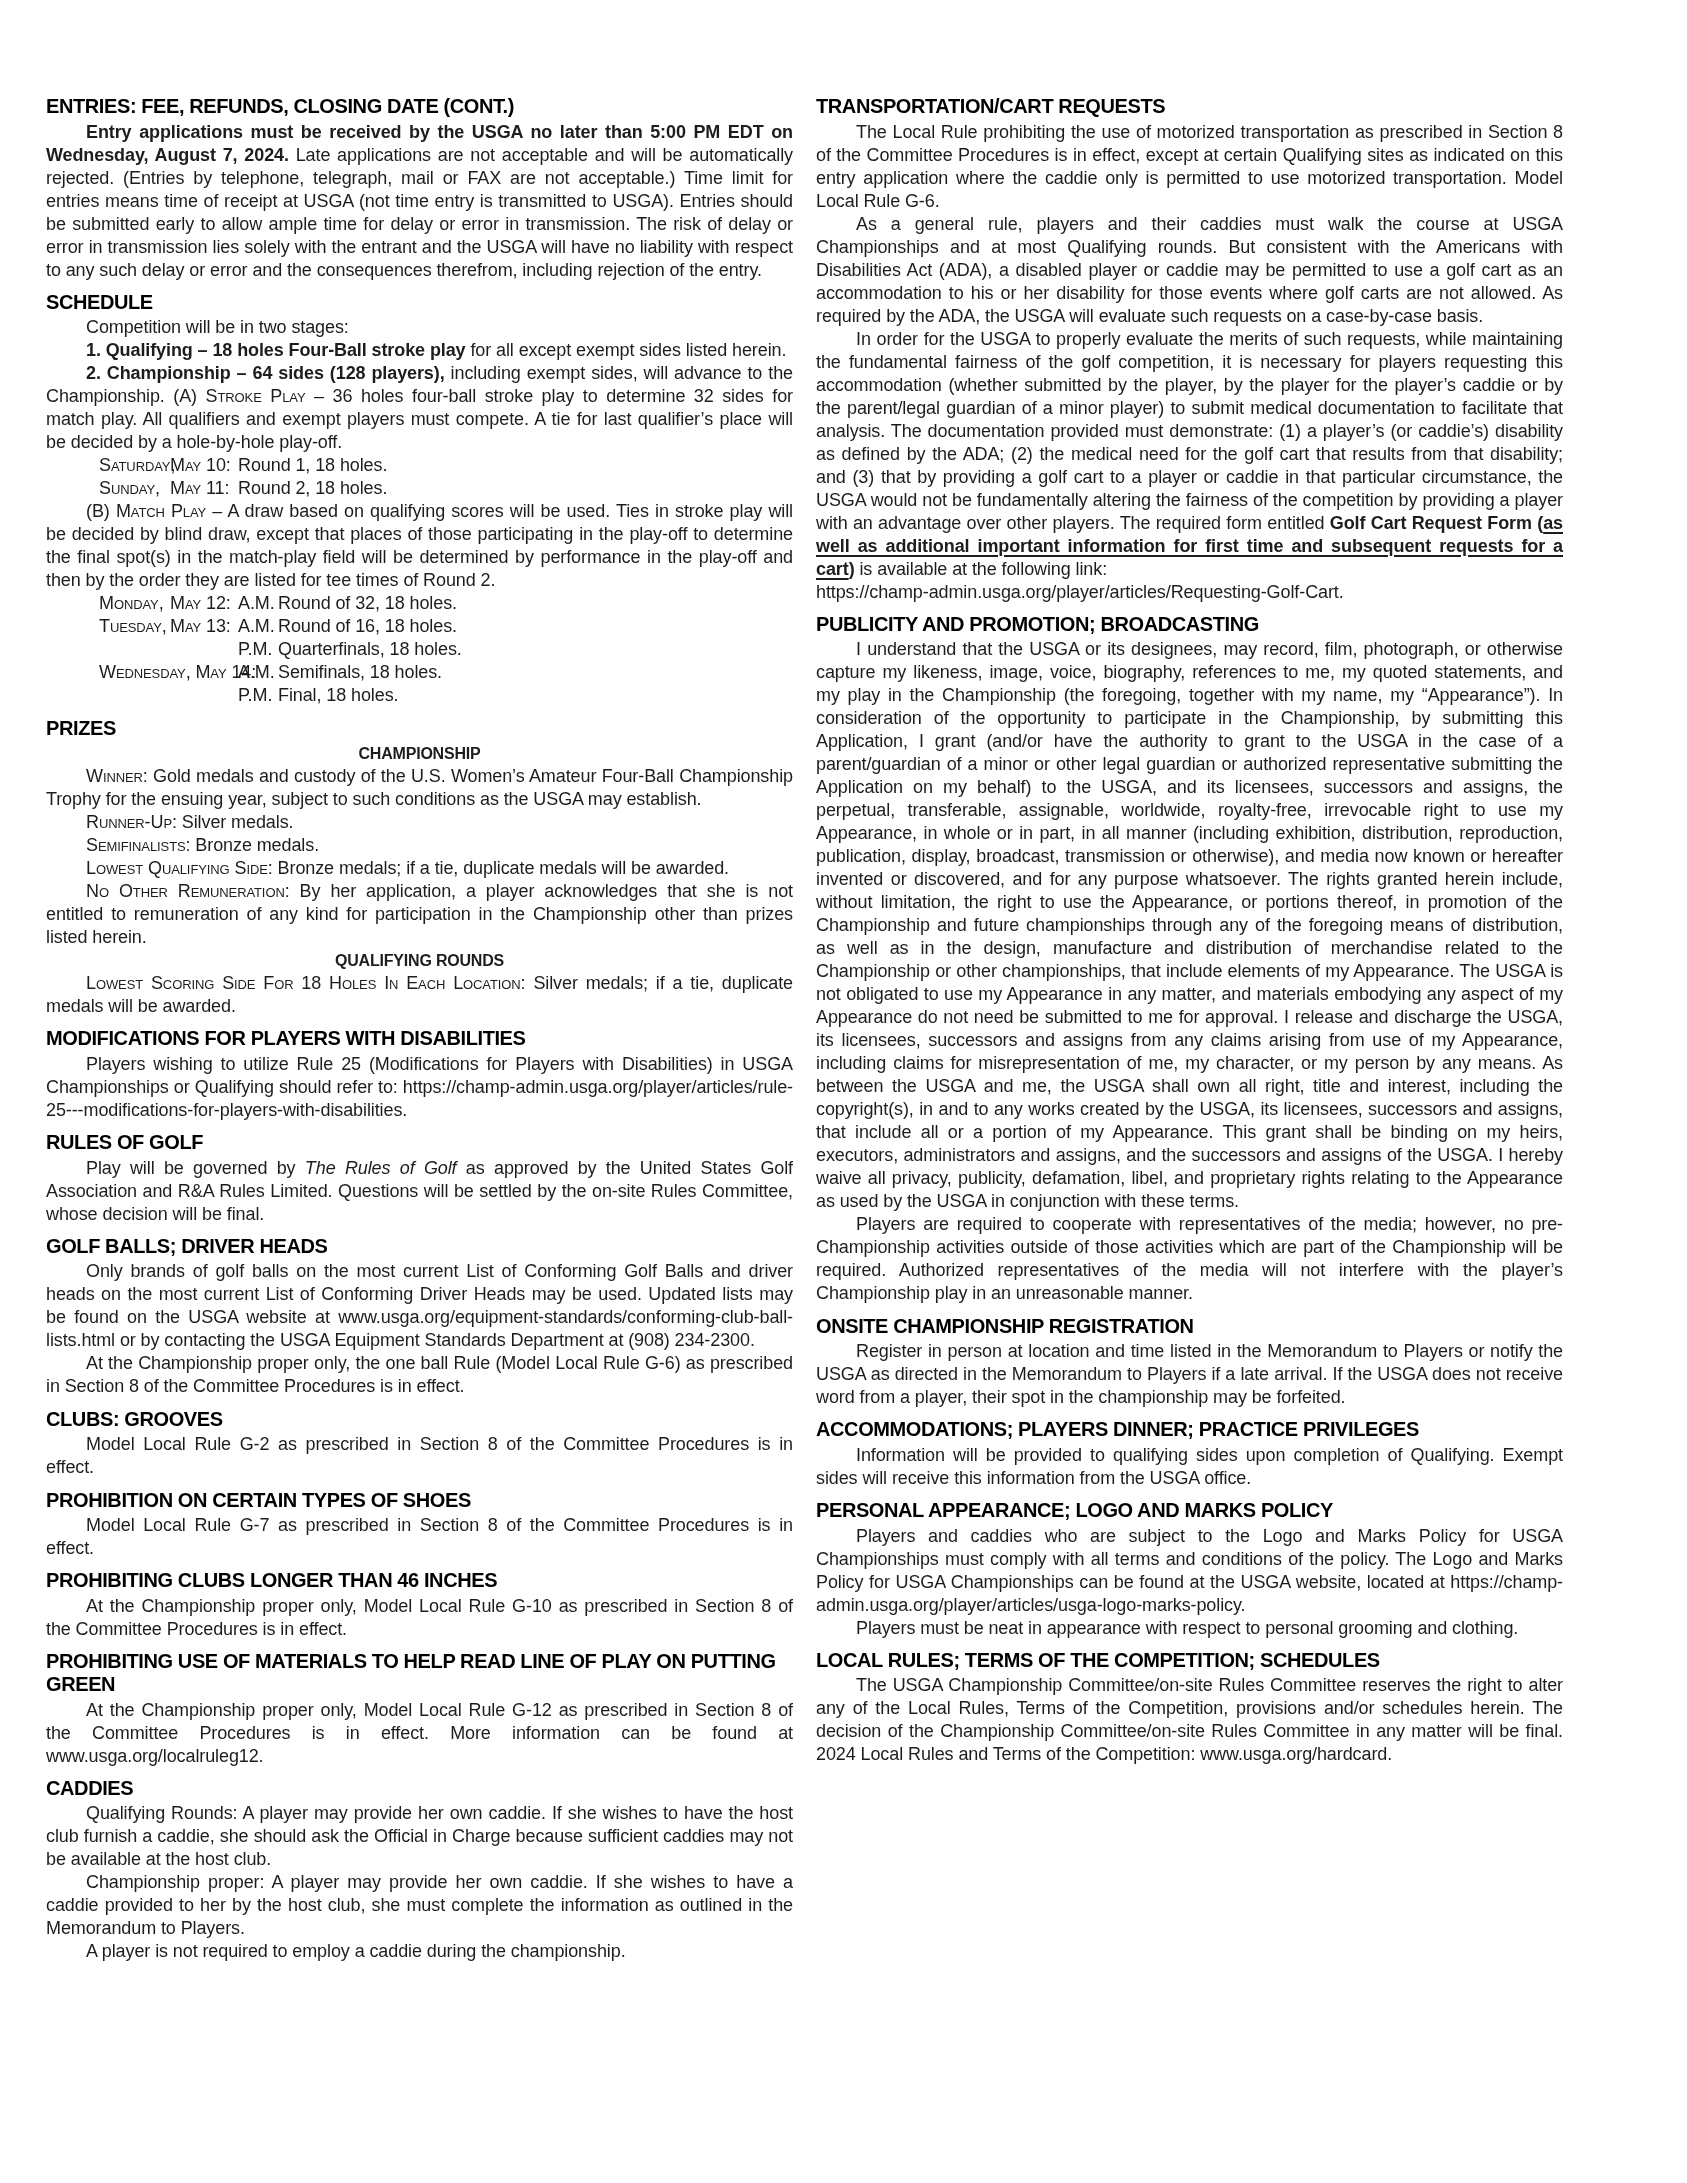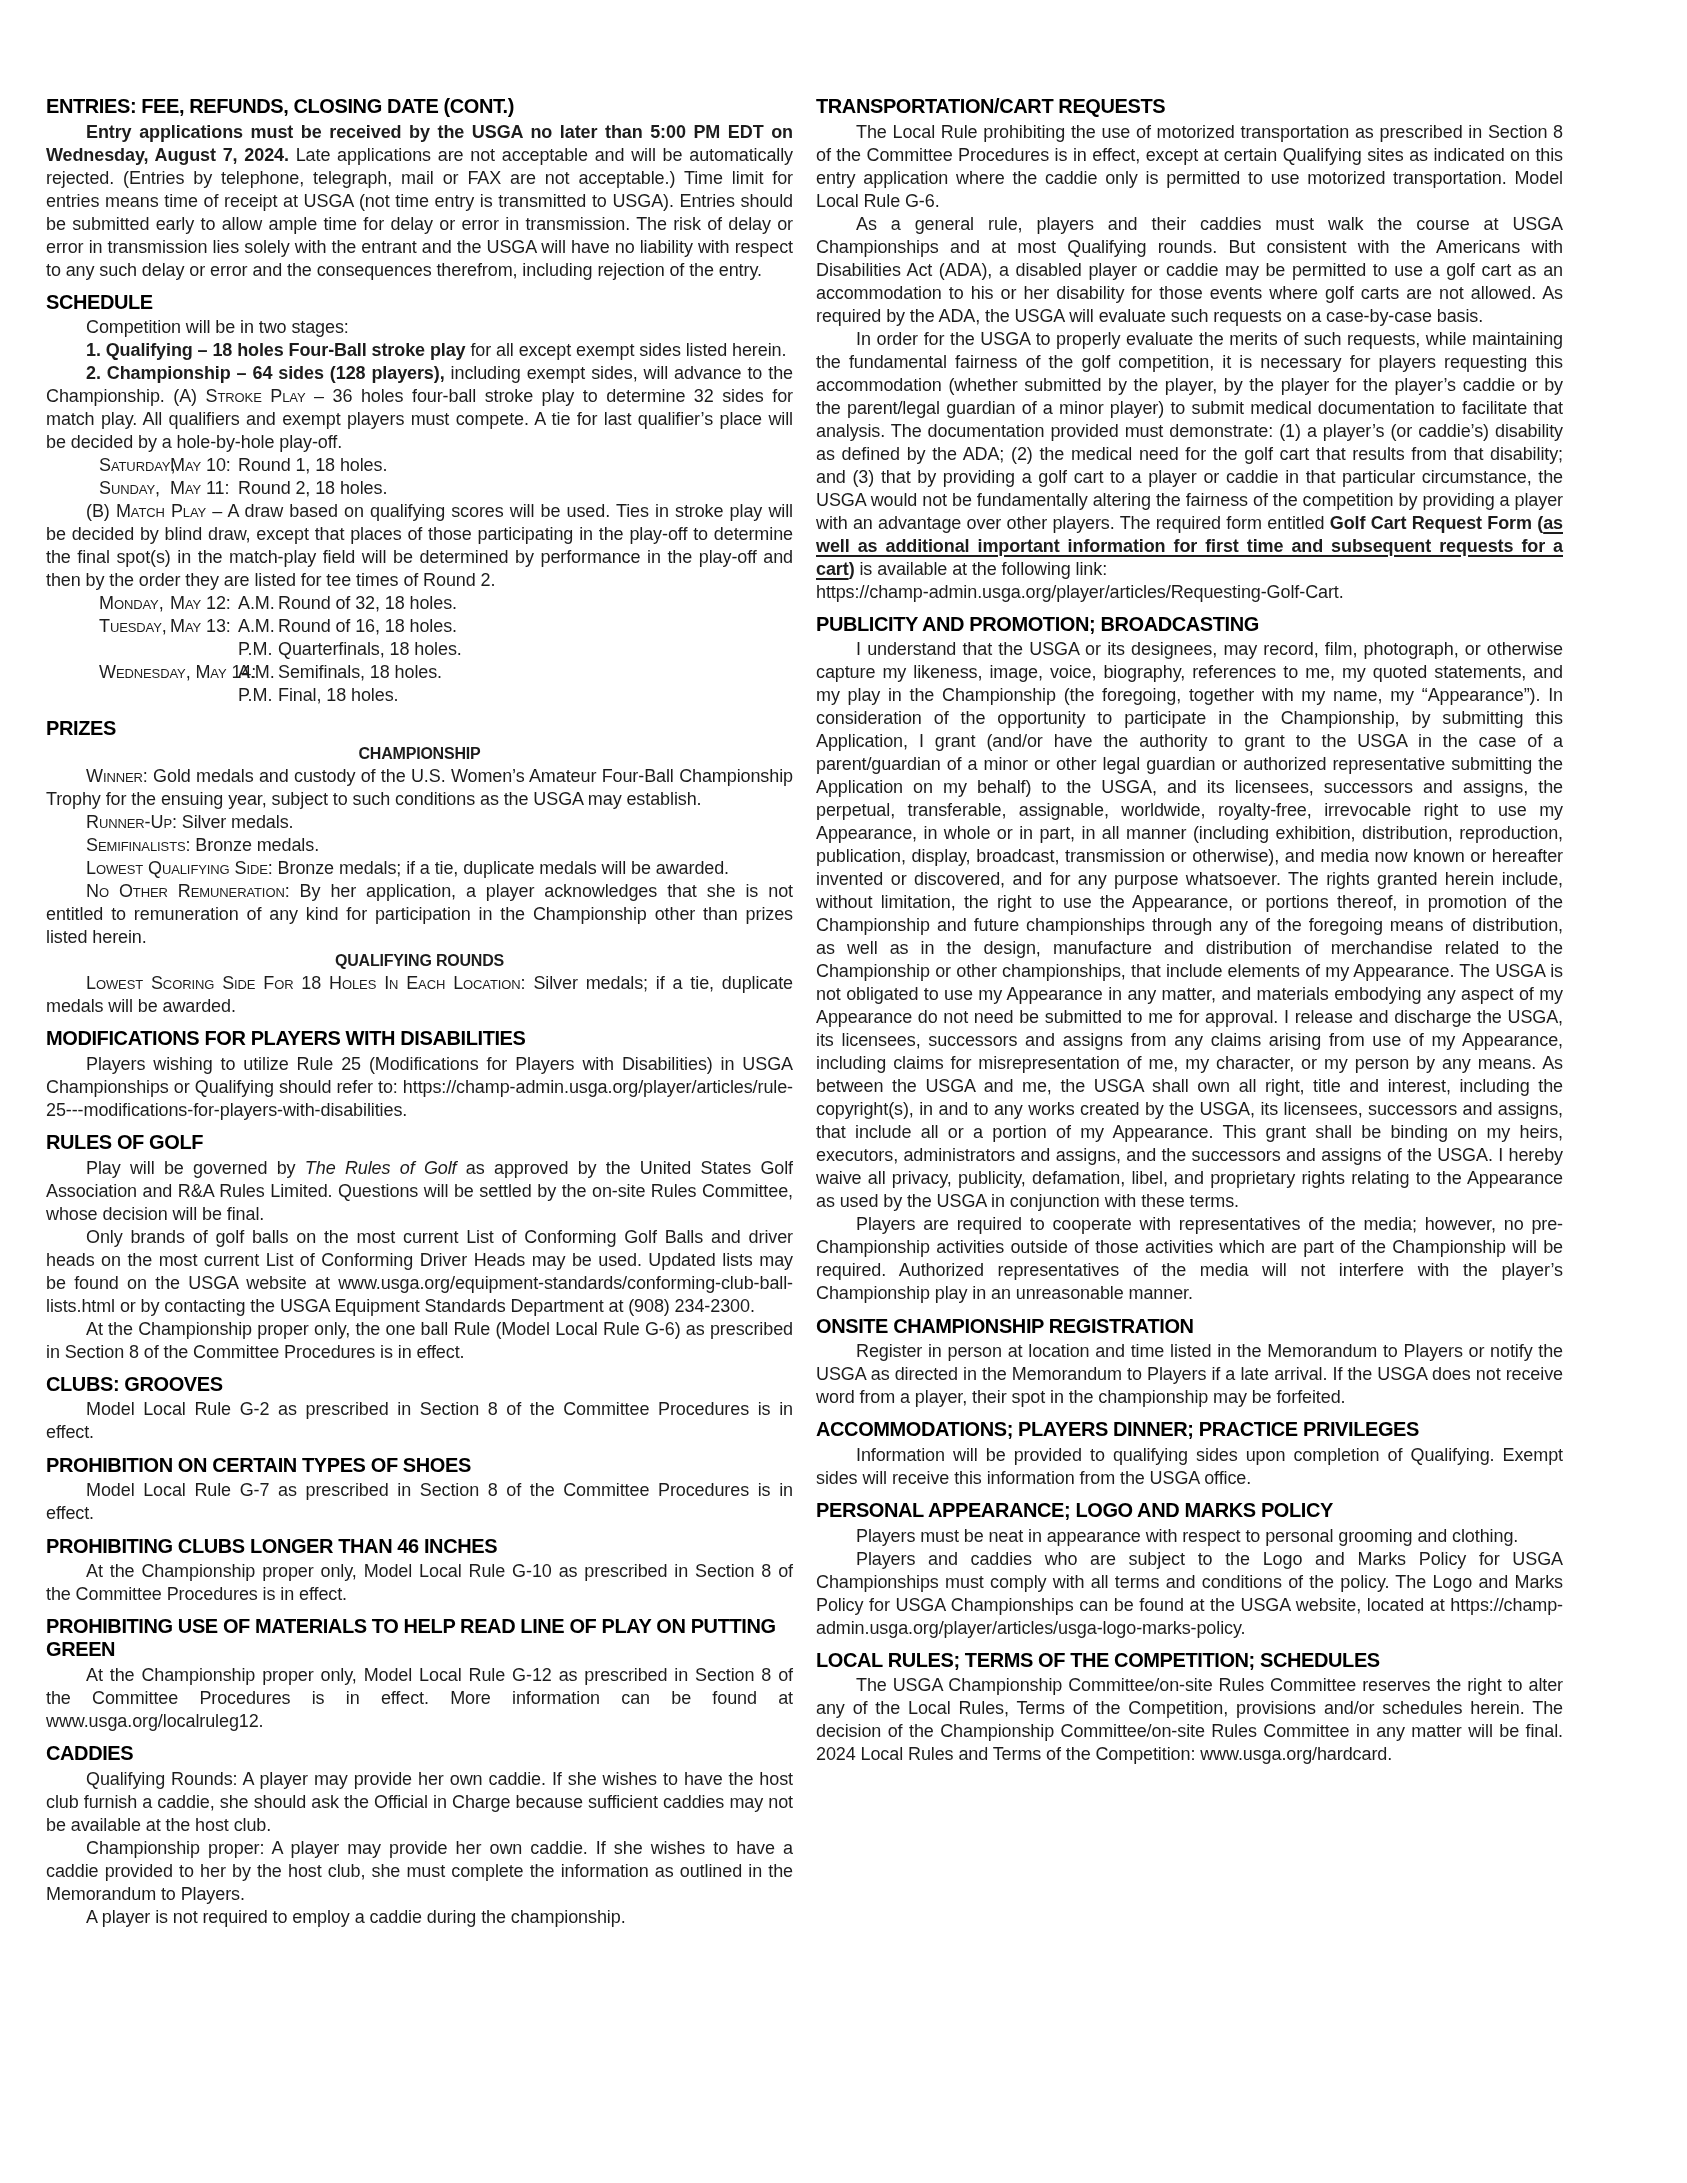--- a/index.html
+++ b/index.html
@@ -143,20 +143,21 @@
       </section>
       <section class="section">
         <h2 class="sec-heading">MODIFICATIONS FOR PLAYERS WITH DISABILITIES</h2>
         <p class="para"><span>Players wishing to utilize Rule 25 (Modifications for Players with Disabilities) in USGA Championships or Qualifying should refer to: https://champ-admin.usga.org/player/articles/rule-25---modifications-for-players-with-disabilities.</span></p>
       </section>
       <section class="section">
         <h2 class="sec-heading">RULES OF GOLF</h2>
         <p class="para"><span>Play will be governed by </span><span class="i">The Rules of Golf</span><span> as approved by the United States Golf Association and R&amp;A Rules Limited. Questions will be settled by the on-site Rules Committee, whose decision will be final.</span></p>
       </section>
       <section class="section">
+        <h2 class="sec-heading">GOLF BALLS; DRIVER HEADS</h2>
         <p class="para"><span>Only brands of golf balls on the most current List of Conforming Golf Balls and driver heads on the most current List of Conforming Driver Heads may be used. Updated lists may be found on the USGA website at www.usga.org/equipment-standards/conforming-club-ball-lists.html or by contacting the USGA Equipment Standards Department at (908) 234-2300.</span></p>
         <p class="para"><span>At the Championship proper only, the one ball Rule (Model Local Rule G-6) as prescribed in Section 8 of the Committee Procedures is in effect.</span></p>
       </section>
       <section class="section">
         <h2 class="sec-heading">CLUBS: GROOVES</h2>
         <p class="para"><span>Model Local Rule G-2 as prescribed in Section 8 of the Committee Procedures is in effect.</span></p>
       </section>
       <section class="section">
         <h2 class="sec-heading">PROHIBITION ON CERTAIN TYPES OF SHOES</h2>
         <p class="para"><span>Model Local Rule G-7 as prescribed in Section 8 of the Committee Procedures is in effect.</span></p>
@@ -192,22 +193,22 @@
       <section class="section">
         <h2 class="sec-heading">ONSITE CHAMPIONSHIP REGISTRATION</h2>
         <p class="para"><span>Register in person at location and time listed in the Memorandum to Players or notify the USGA as directed in the Memorandum to Players if a late arrival. If the USGA does not receive word from a player, their spot in the championship may be forfeited.</span></p>
       </section>
       <section class="section">
         <h2 class="sec-heading">ACCOMMODATIONS; PLAYERS DINNER; PRACTICE PRIVILEGES</h2>
         <p class="para"><span>Information will be provided to qualifying sides upon completion of Qualifying. Exempt sides will receive this information from the USGA office.</span></p>
       </section>
       <section class="section">
         <h2 class="sec-heading">PERSONAL APPEARANCE; LOGO AND MARKS POLICY</h2>
+        <p class="para"><span>Players and caddies who are subject to the Logo and Marks Policy for USGA Championships must comply with all terms and conditions of the policy. The Logo and Marks Policy for USGA Championships can be found at the USGA website, located at https://champ-admin.usga.org/player/articles/usga-logo-marks-policy.</span></p>
         <p class="para"><span>Players must be neat in appearance with respect to personal grooming and clothing.</span></p>
-        <p class="para"><span>Players and caddies who are subject to the Logo and Marks Policy for USGA Championships must comply with all terms and conditions of the policy. The Logo and Marks Policy for USGA Championships can be found at the USGA website, located at https://champ-admin.usga.org/player/articles/usga-logo-marks-policy.</span></p>
       </section>
       <section class="section">
         <h2 class="sec-heading">LOCAL RULES; TERMS OF THE COMPETITION; SCHEDULES</h2>
         <p class="para"><span>The USGA Championship Committee/on-site Rules Committee reserves the right to alter any of the Local Rules, Terms of the Competition, provisions and/or schedules herein. The decision of the Championship Committee/on-site Rules Committee in any matter will be final. 2024 Local Rules and Terms of the Competition: www.usga.org/hardcard.</span></p>
       </section>
     </div>
 </div>
 
 
 </body></html>

